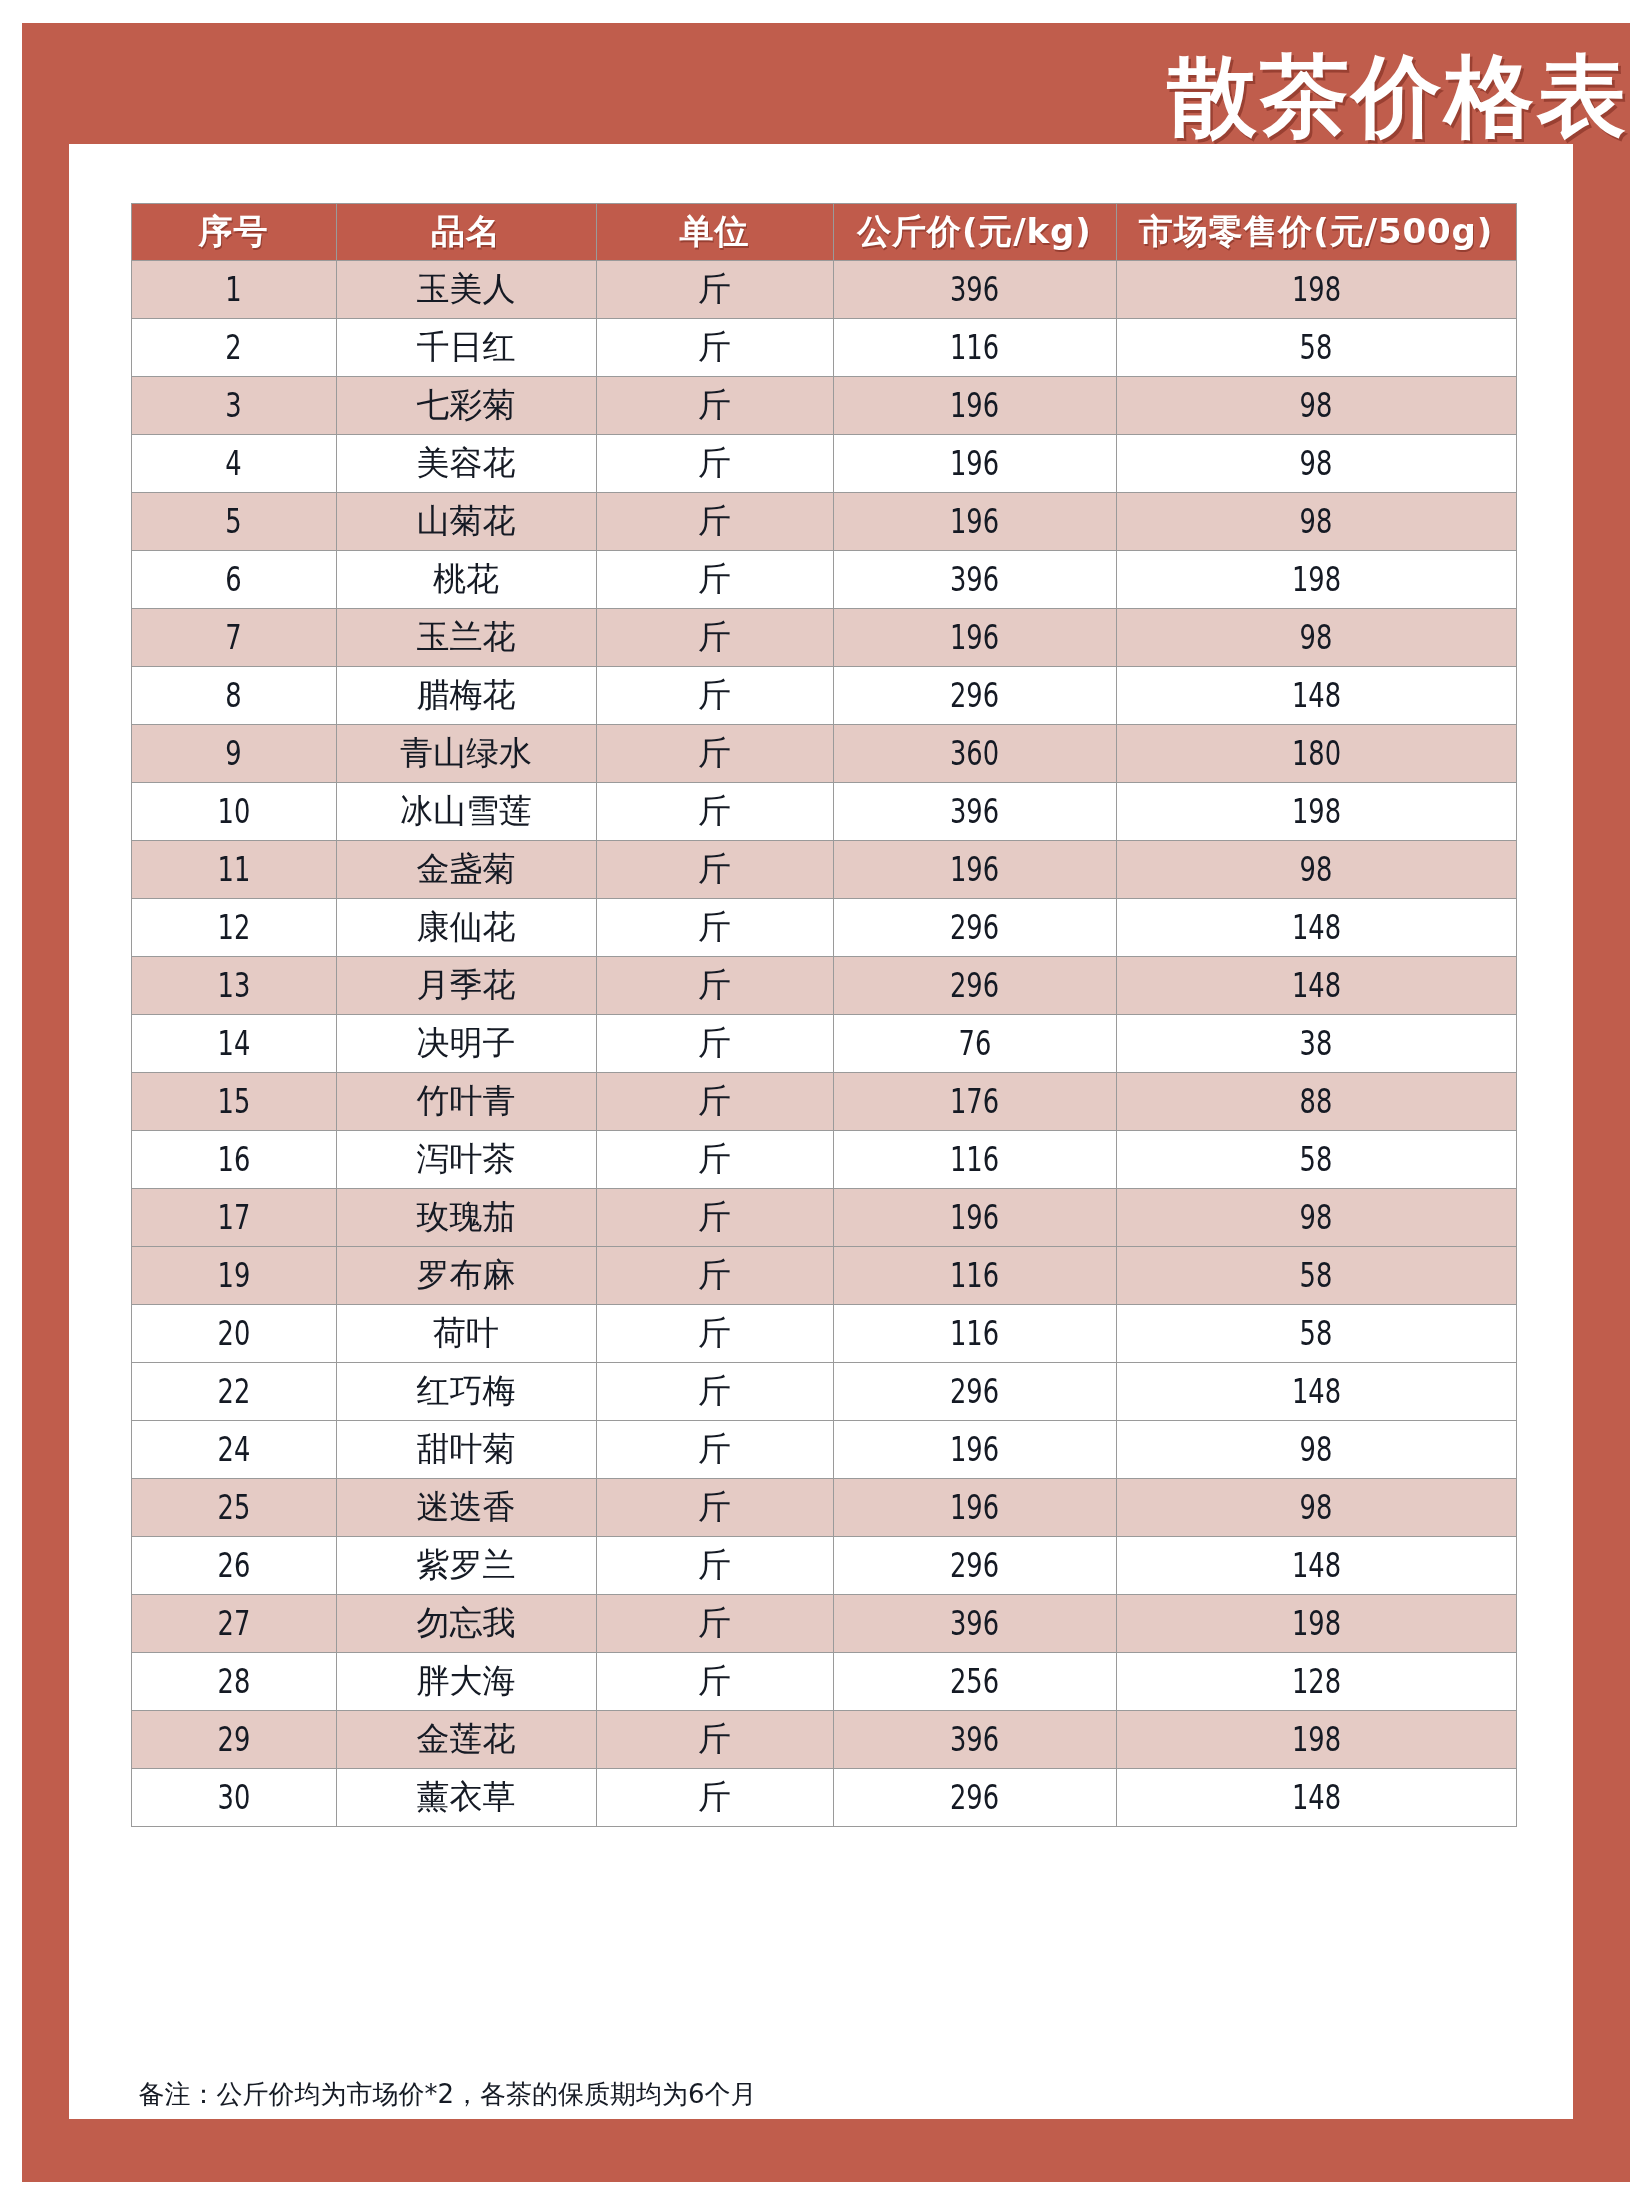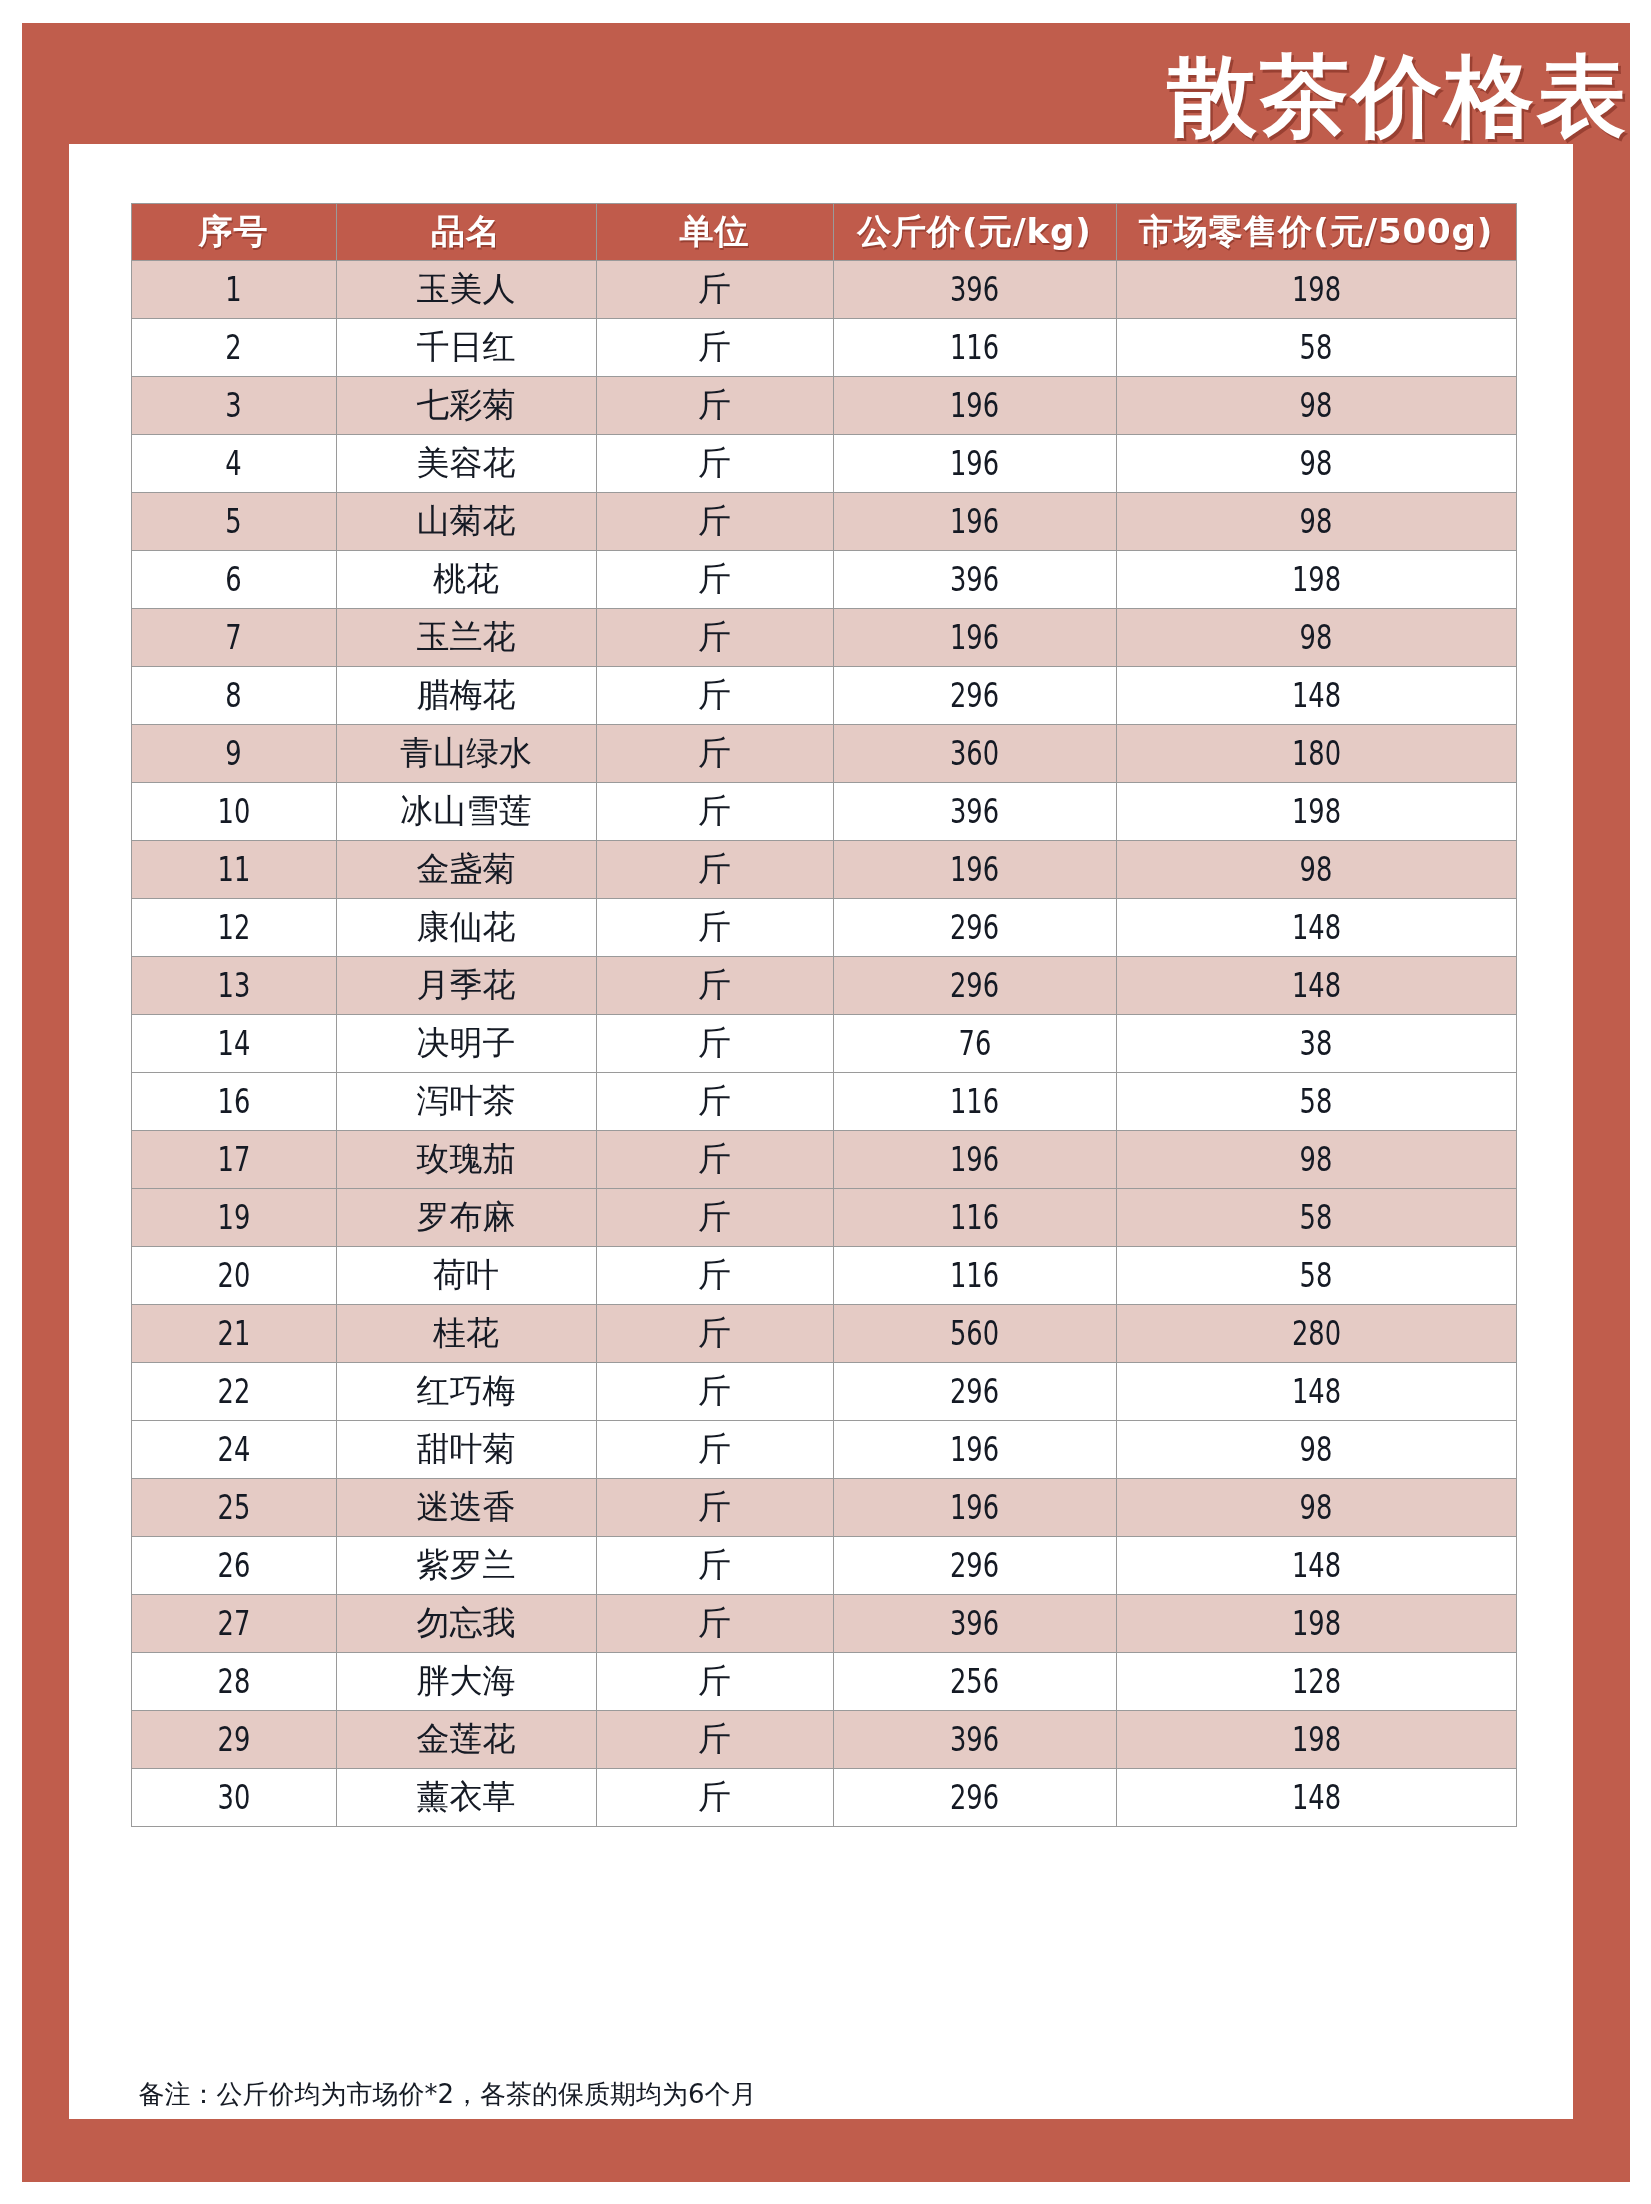--- a/index.html
+++ b/index.html
@@ -219,20 +219,27 @@
           <td><span class="num">296</span></td>
           <td><span class="num">148</span></td>
         </tr>
         <tr class="row-even">
           <td><span class="num">14</span></td>
           <td>决明子</td>
           <td>斤</td>
           <td><span class="num">76</span></td>
           <td><span class="num">38</span></td>
         </tr>
+        <tr class="row-odd">
+          <td><span class="num">15</span></td>
+          <td>竹叶青</td>
+          <td>斤</td>
+          <td><span class="num">176</span></td>
+          <td><span class="num">88</span></td>
+        </tr>
         <tr class="row-even">
           <td><span class="num">16</span></td>
           <td>泻叶茶</td>
           <td>斤</td>
           <td><span class="num">116</span></td>
           <td><span class="num">58</span></td>
         </tr>
         <tr class="row-odd">
           <td><span class="num">17</span></td>
           <td>玫瑰茄</td>
@@ -246,27 +253,20 @@
           <td>斤</td>
           <td><span class="num">116</span></td>
           <td><span class="num">58</span></td>
         </tr>
         <tr class="row-even">
           <td><span class="num">20</span></td>
           <td>荷叶</td>
           <td>斤</td>
           <td><span class="num">116</span></td>
           <td><span class="num">58</span></td>
-        </tr>
-        <tr class="row-odd">
-          <td><span class="num">21</span></td>
-          <td>桂花</td>
-          <td>斤</td>
-          <td><span class="num">560</span></td>
-          <td><span class="num">280</span></td>
         </tr>
         <tr class="row-even">
           <td><span class="num">22</span></td>
           <td>红巧梅</td>
           <td>斤</td>
           <td><span class="num">296</span></td>
           <td><span class="num">148</span></td>
         </tr>
         <tr class="row-even">
           <td><span class="num">24</span></td>

